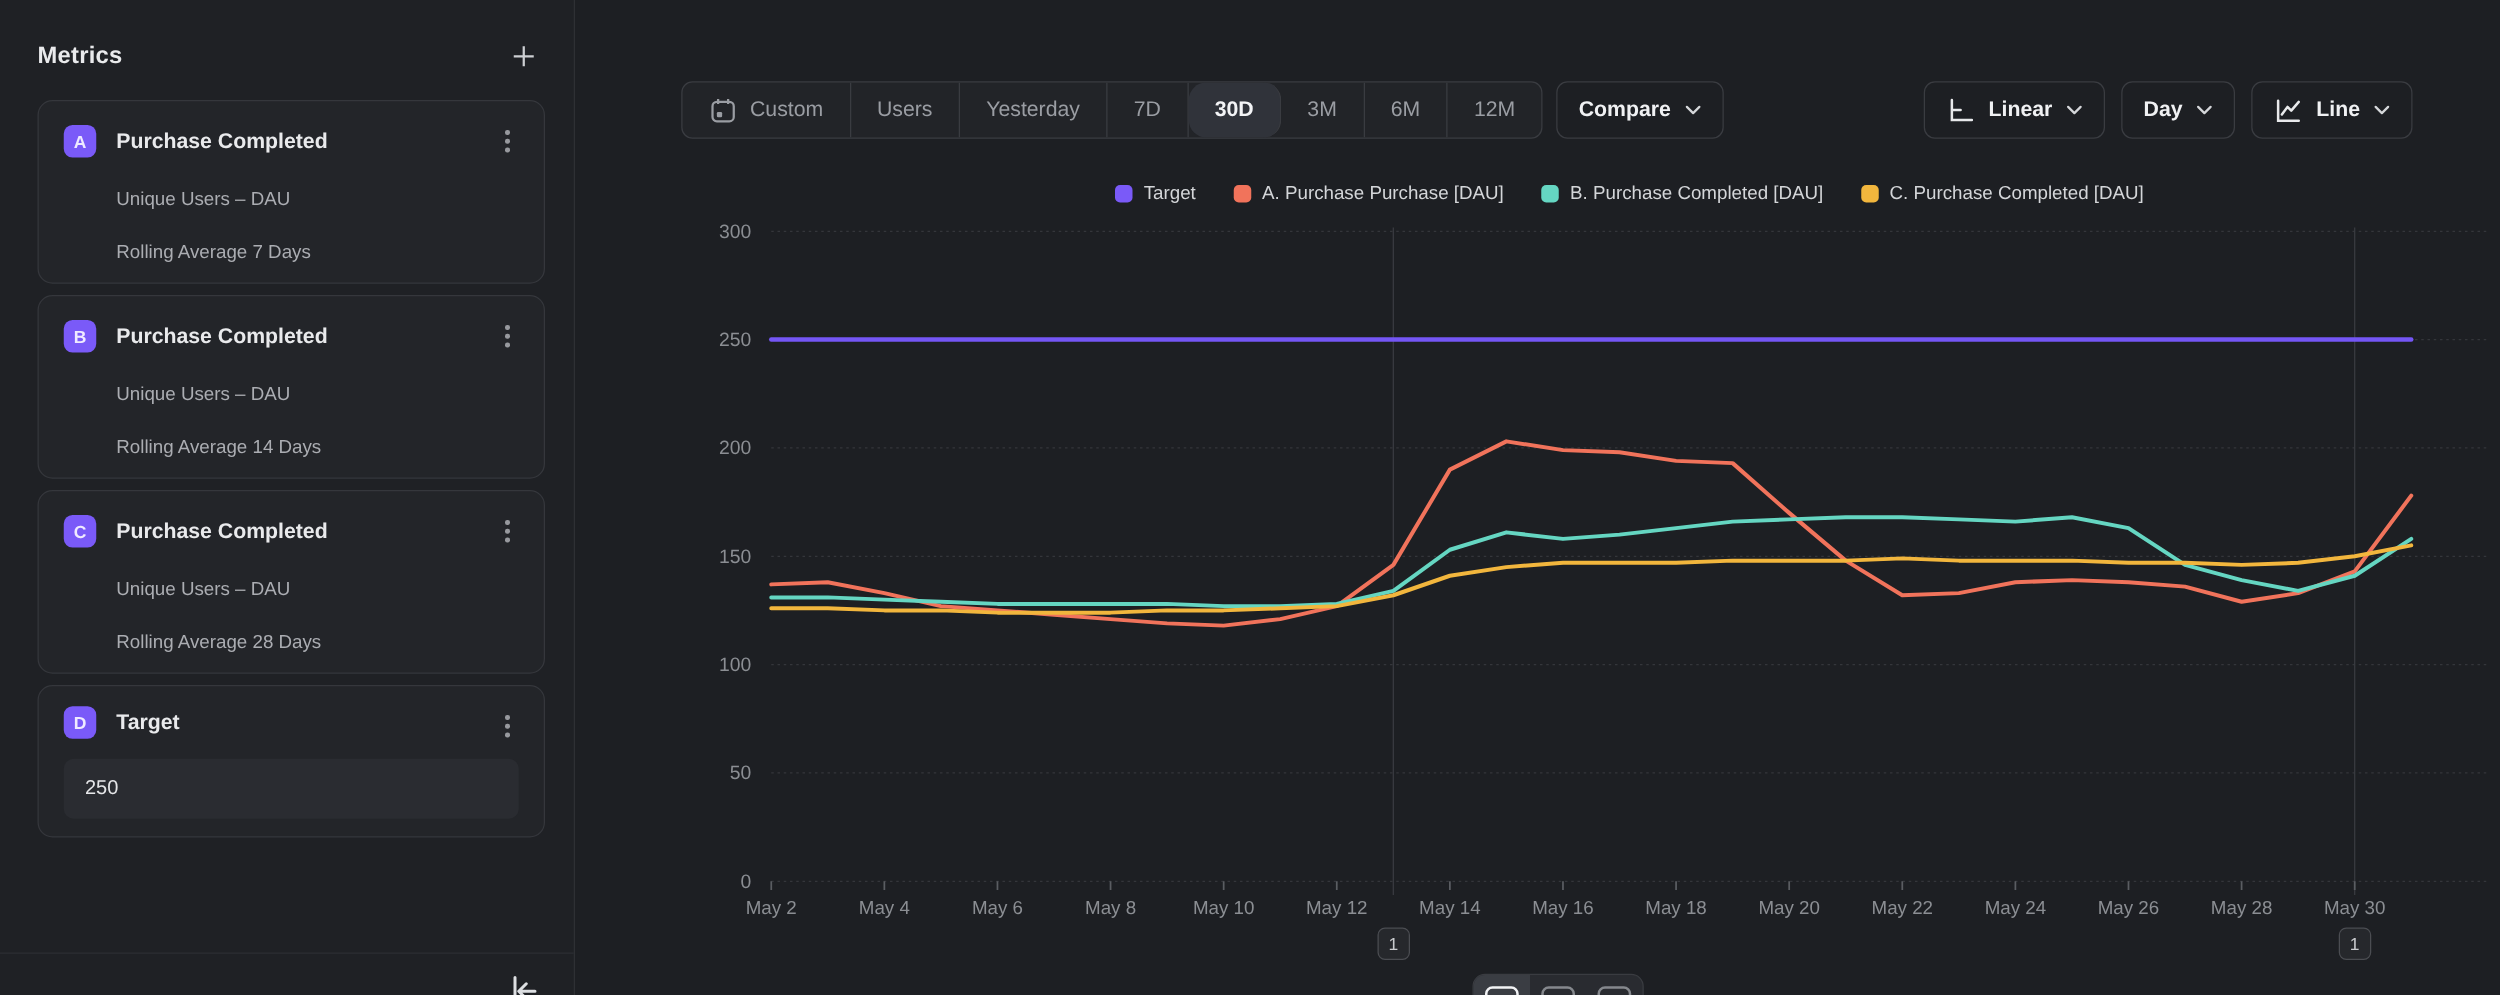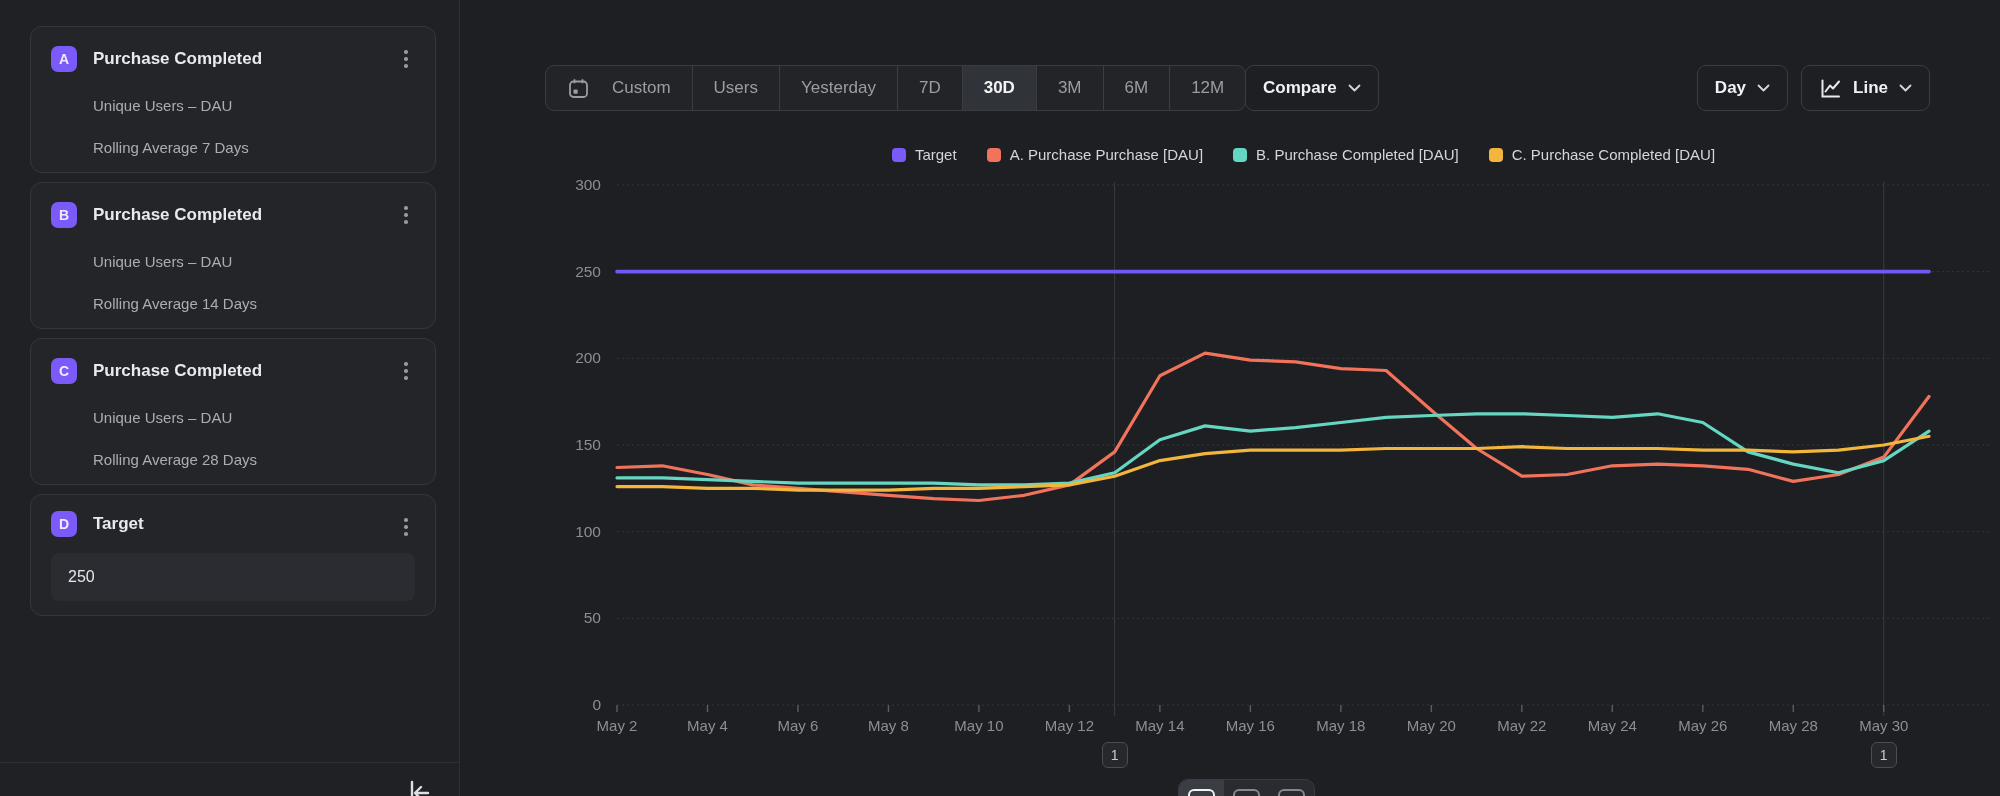--- a/index.html
+++ b/index.html
@@ -42,26 +42,26 @@
   .collapse-btn { position:absolute; right:26px; bottom:-12px; }
 
   
   .main { position:absolute; left:460px; top:0; width:1540px; height:796px; }
   .toolbar { position:absolute; left:0; top:65px; width:100%; height:46px; }
   .range-group {
     position:absolute; left:85px; height:46px; display:flex; align-items:stretch;
     border:1px solid #3a3c41; border-radius:9px; overflow:hidden; background:#222428;
   }
   .range-seg {
-    display:flex; align-items:center; gap:22px; padding:0 21px; font-size:17px; color:#9a9da3;
+    display:flex; align-items:center; gap:10px; padding:0 21px; font-size:17px; color:#9a9da3;
     border-right:1px solid #3a3c41; cursor:pointer; background:none; border-top:none; border-bottom:none; border-left:none;
     font-family:inherit;
   }
   .range-seg:last-child { border-right:none;text-align:center; }
-  .range-seg.active { background:#30333a; color:#f3f4f6; font-weight:600; }
+  .range-seg.active { background:#30333a; color:#f3f4f6; font-weight:600;border-radius:14px; }
   .pill-btn {
     height:46px; border:1px solid #3a3c41; border-radius:9px; background:transparent;
     display:flex; align-items:center; gap:11px; padding:0 17px; font-size:17px; font-weight:600;
     color:#f0f1f3; cursor:pointer; font-family:inherit;text-align:center;
   }
   .compare-btn { position:absolute; left:785px; top:0; }
   .right-tools { position:absolute; right:70px; top:0; display:flex; gap:13px; }
 
   .legend { position:absolute; left:157px; top:146px; width:1373px; display:flex; justify-content:center; align-items:center; gap:30px; }
   .legend-item { display:flex; align-items:center; gap:9px; cursor:pointer; }
@@ -83,20 +83,28 @@
   }
   .bt-seg { flex:1 1 0; display:flex; justify-content:center; padding-top:9px; cursor:pointer; background:none; border:none; }
   .bt-seg.active { background:#3a3d43; }
   .bt-icon { width:27px; height:20px; border:2.5px solid #85888d; border-radius:6px; }
   .bt-seg.active .bt-icon { border-color:#f2f3f5; }
 </style>
 </head>
 <body>
 
 <aside class="sidebar">
+  <div class="side-header">
+    <span class="side-title">Metrics</span>
+    <button class="icon-btn">
+      <svg width="22" height="22" viewBox="0 0 22 22">
+        <path d="M11 3 V19 M3 11 H19" stroke="#cdcfd3" stroke-width="1.8" fill="none"></path>
+      </svg>
+    </button>
+  </div>
 
   <div id="metric-cards">
     <div class="card">
       <div class="card-head">
         <span class="badge">A</span>
         <span class="card-title">Purchase Completed</span>
       </div>
       <button class="kebab">
           <i></i>
           <i></i>
@@ -193,20 +201,29 @@
       </div>
 
     <button class="pill-btn compare-btn">
       <span>Compare</span>
       <svg width="13" height="9" viewBox="0 0 13 9">
         <path d="M1.5 1.5 L6.5 6.5 L11.5 1.5" stroke="#d5d7da" stroke-width="1.8" fill="none" stroke-linecap="round" stroke-linejoin="round"></path>
       </svg>
     </button>
 
     <div class="right-tools">
+      <button class="pill-btn">
+        <svg width="23" height="23" viewBox="0 0 23 23">
+          <path d="M4.5 3 V19 H20.5 M4.5 11 H11.5" stroke="#e8e9eb" stroke-width="2" fill="none" stroke-linecap="round"></path>
+        </svg>
+        <span>Linear</span>
+        <svg width="13" height="9" viewBox="0 0 13 9">
+          <path d="M1.5 1.5 L6.5 6.5 L11.5 1.5" stroke="#d5d7da" stroke-width="1.8" fill="none" stroke-linecap="round" stroke-linejoin="round"></path>
+        </svg>
+      </button>
       <button class="pill-btn">
         <span>Day</span>
         <svg width="13" height="9" viewBox="0 0 13 9">
           <path d="M1.5 1.5 L6.5 6.5 L11.5 1.5" stroke="#d5d7da" stroke-width="1.8" fill="none" stroke-linecap="round" stroke-linejoin="round"></path>
         </svg>
       </button>
       <button class="pill-btn">
         <svg width="23" height="23" viewBox="0 0 23 23">
           <path d="M3.5 3.5 V19.5 H20" stroke="#e8e9eb" stroke-width="2" fill="none" stroke-linecap="round"></path>
           <path d="M6.5 14.5 L11 8.5 L14 11.5 L20 4.5" stroke="#e8e9eb" stroke-width="2" fill="none" stroke-linecap="round" stroke-linejoin="round"></path>

